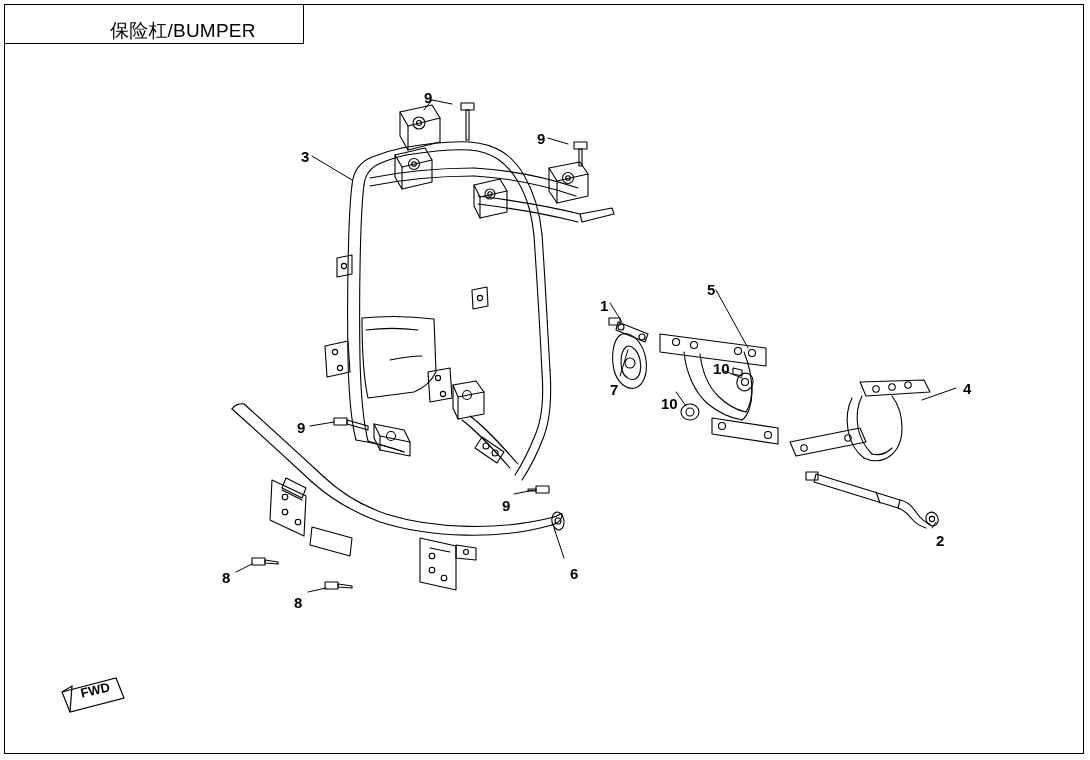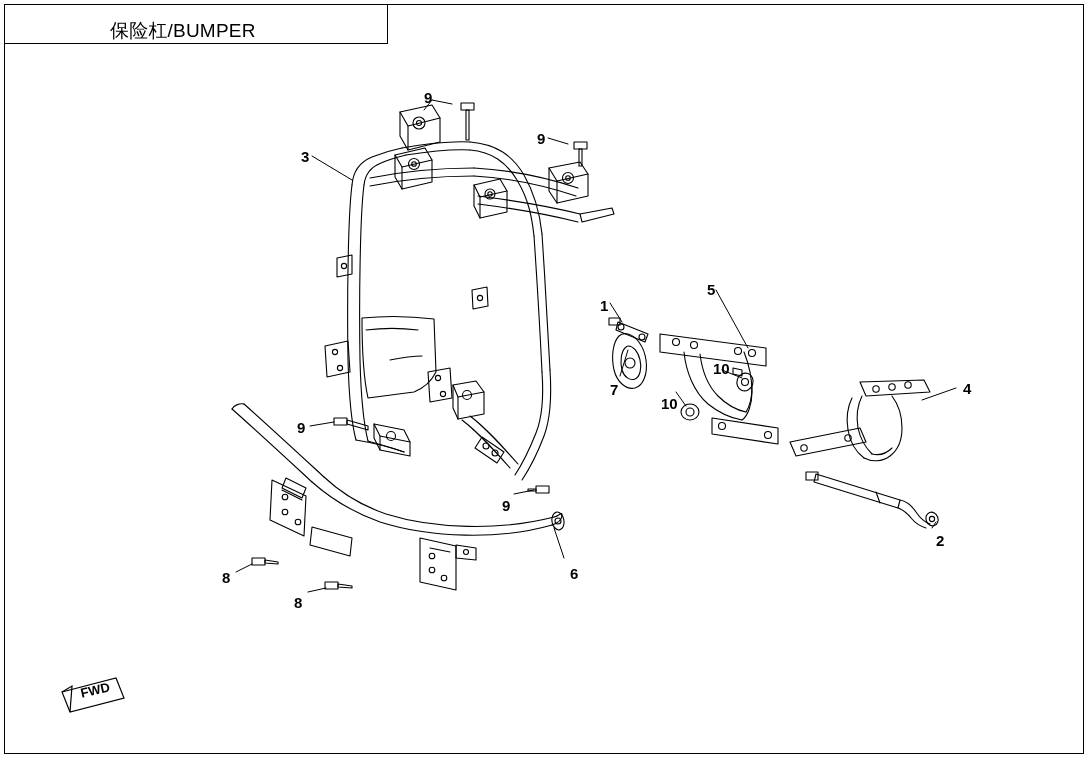--- a/index.html
+++ b/index.html
@@ -23,21 +23,21 @@
     top: 4px;
     width: 1080px;
     height: 750px;
     border: 1px solid #000;
     box-sizing: border-box;
   }
   .title-box {
     position: absolute;
     left: 4px;
     top: 4px;
-    width: 384px;
+    width: 300px;
     height: 40px;
     border: 1px solid #000;
     box-sizing: border-box;
     background: #fff;
   }
   .title-text {
     position: absolute;
     left: 105px;
     top: 13px;
     font-size: 19px;

